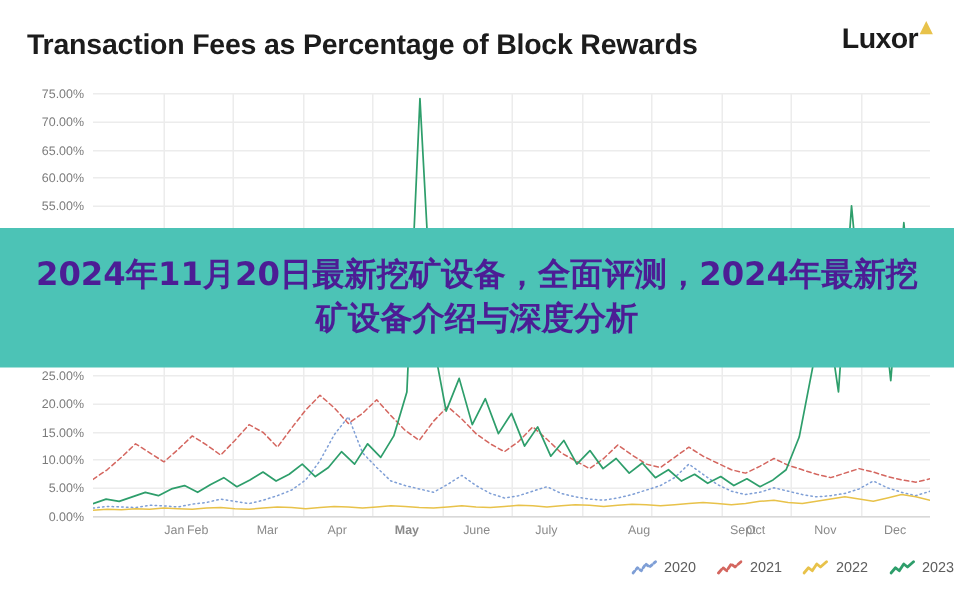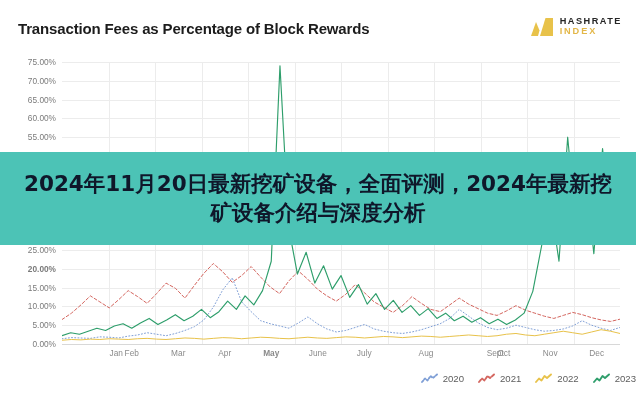--- a/index.html
+++ b/index.html
@@ -9,21 +9,21 @@
     position:relative;
   }
   #root{position:absolute;inset:0;background:#fff;}
 
   
   .header{
     position:absolute;left:0;top:0;width:636px;height:52px;
   }
   .chart-title{
     position:absolute;left:18px;top:20px;
-    font-size:15px;font-weight:bold;color:#1c1c1c;
+    font-size:19px;font-weight:bold;color:#1c1c1c;
     letter-spacing:-0.15px;white-space:nowrap;
   }
   .brandbar{
     position:absolute;right:14px;top:17px;
     display:flex;align-items:center;gap:22px;
   }
   .hi-logo{display:flex;align-items:center;gap:7px;}
   .hi-mark{width:22px;height:19px;display:block;}
   .hi-words{display:flex;flex-direction:column;line-height:1.04;}
   .hi-top{font-size:9.2px;font-weight:bold;letter-spacing:1.5px;color:#262626;}
@@ -79,45 +79,41 @@
 </head>
 <body>
 
 <div id="root">
 
   <div class="header">
     <div class="chart-title">Transaction Fees as Percentage of Block Rewards</div>
 
     <div class="brandbar">
 
-      <div class="hi-logo">
+
+      <div class="luxor">
+        <span class="luxor-word">Luxor</span>
         <span>
-          <svg class="hi-mark" viewBox="0 0 22 19">
-            <polygon points="7,19 0,19 5,5 8.5,13.5" fill="#e8c24a"></polygon>
-            <polygon points="22,19 9,19 14.5,1 22,1" fill="#e8c24a"></polygon>
+          <svg class="luxor-tri" viewBox="0 0 9 9">
+            <polygon points="4.5,0 9,9 0,9" fill="#e8c24a"></polygon>
           </svg>
         </span>
-        <span class="hi-words">
-          <span class="hi-top">HASHRATE</span>
-          <span class="hi-bot">INDEX</span>
-        </span>
-      </div>
-
+      </div>
 
     </div>
   </div>
 
   <div class="plot-wrap">
 
     <div class="ylabels">
         <div class="ylabel" style="top: 292px;">0.00%</div>
         <div class="ylabel" style="top: 273.2px;">5.00%</div>
         <div class="ylabel" style="top: 254.4px; margin-left: 37px;">10.00%</div>
         <div class="ylabel" style="top: 235.6px;">15.00%</div>
-        <div class="ylabel" style="top: 216.8px; font-weight: bold;">20.00%</div>
+        <div class="ylabel" style="top: 216.8px;">20.00%</div>
         <div class="ylabel" style="top: 198px; margin-left: 37px;">25.00%</div>
         <div class="ylabel" style="top: 179.2px;">30.00%</div>
         <div class="ylabel" style="top: 160.4px;">35.00%</div>
         <div class="ylabel" style="top: 141.6px;">40.00%</div>
         <div class="ylabel" style="top: 122.8px;">45.00%</div>
         <div class="ylabel" style="top: 104px;">50.00%</div>
         <div class="ylabel" style="top: 85.2px; padding-left: 28px;">55.00%</div>
         <div class="ylabel" style="top: 66.4px;">60.00%</div>
         <div class="ylabel" style="top: 47.6px;">65.00%</div>
         <div class="ylabel" style="top: 28.8px;">70.00%</div>
@@ -199,16 +195,16 @@
         <div class="leg-item">
           <svg class="leg-mark" viewBox="0 0 17 11">
             <polyline points="1,9 4,5.5 6.5,7.5 9.5,3 12,5 16,1.5" fill="none" stroke="#2e9e6b" stroke-width="1.9" stroke-linecap="round" stroke-linejoin="round"></polyline>
           </svg>
           <span class="leg-text">2023</span>
         </div>
       </div>
   </div>
 
   <div class="overlay" style="background: rgb(76, 195, 182);">
-    <div class="overlay-text" style="color: #0f172a;">2024年11月20日最新挖矿设备，全面评测，2024年最新挖矿设备介绍与深度分析</div>
+    <div class="overlay-text" style="color: #4c1d95;">2024年11月20日最新挖矿设备，全面评测，2024年最新挖矿设备介绍与深度分析</div>
   </div>
 
 </div>
 
 </body></html>

